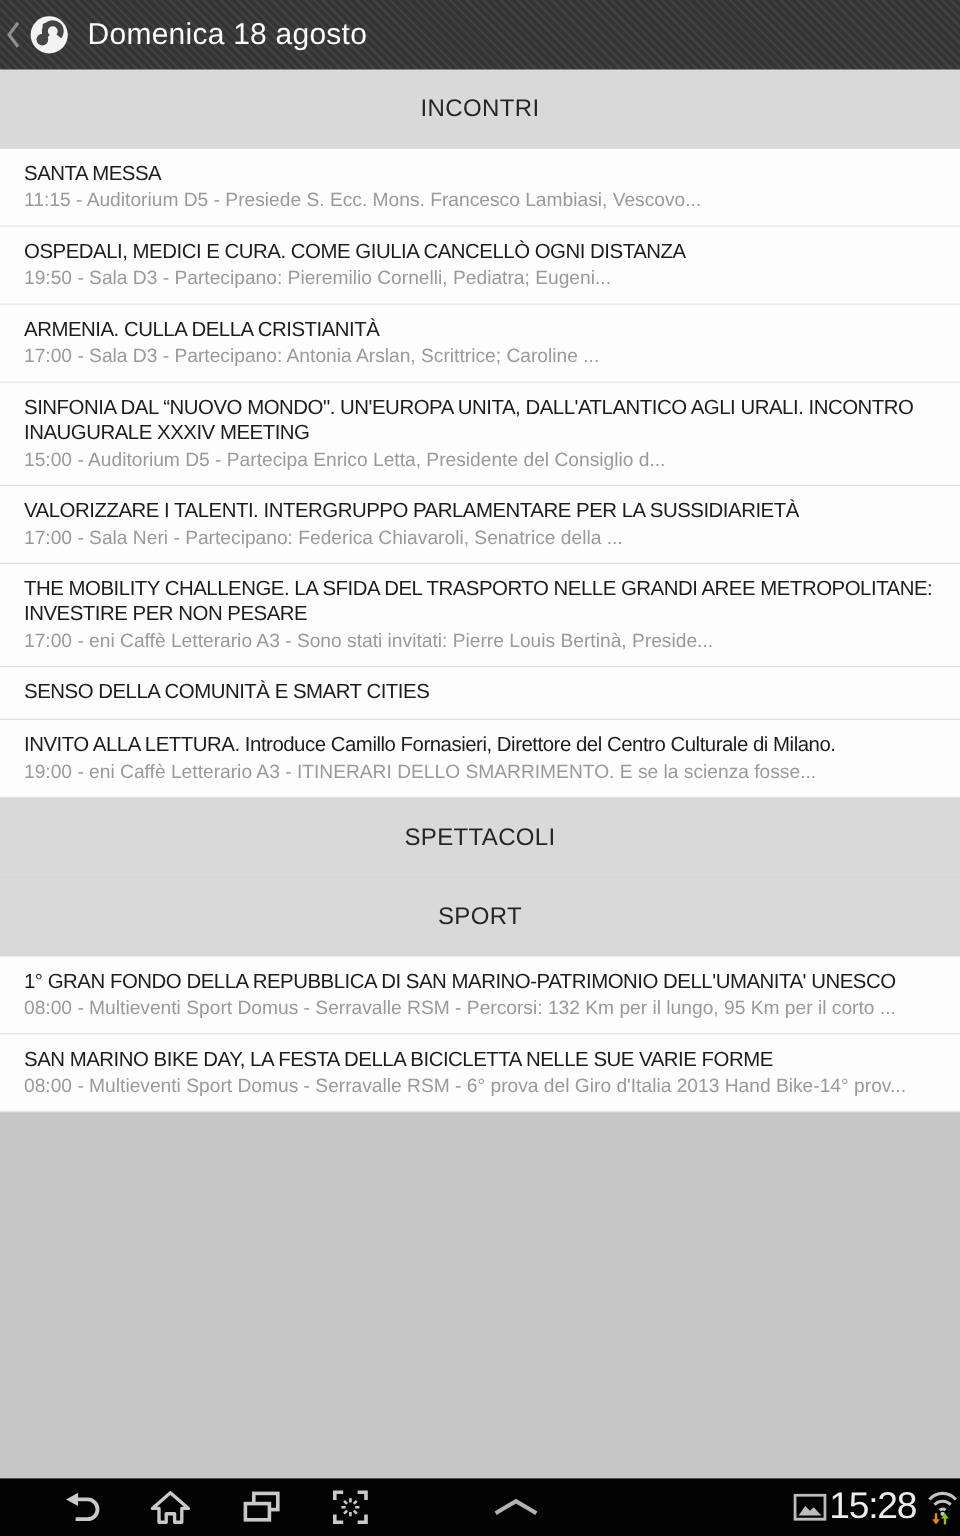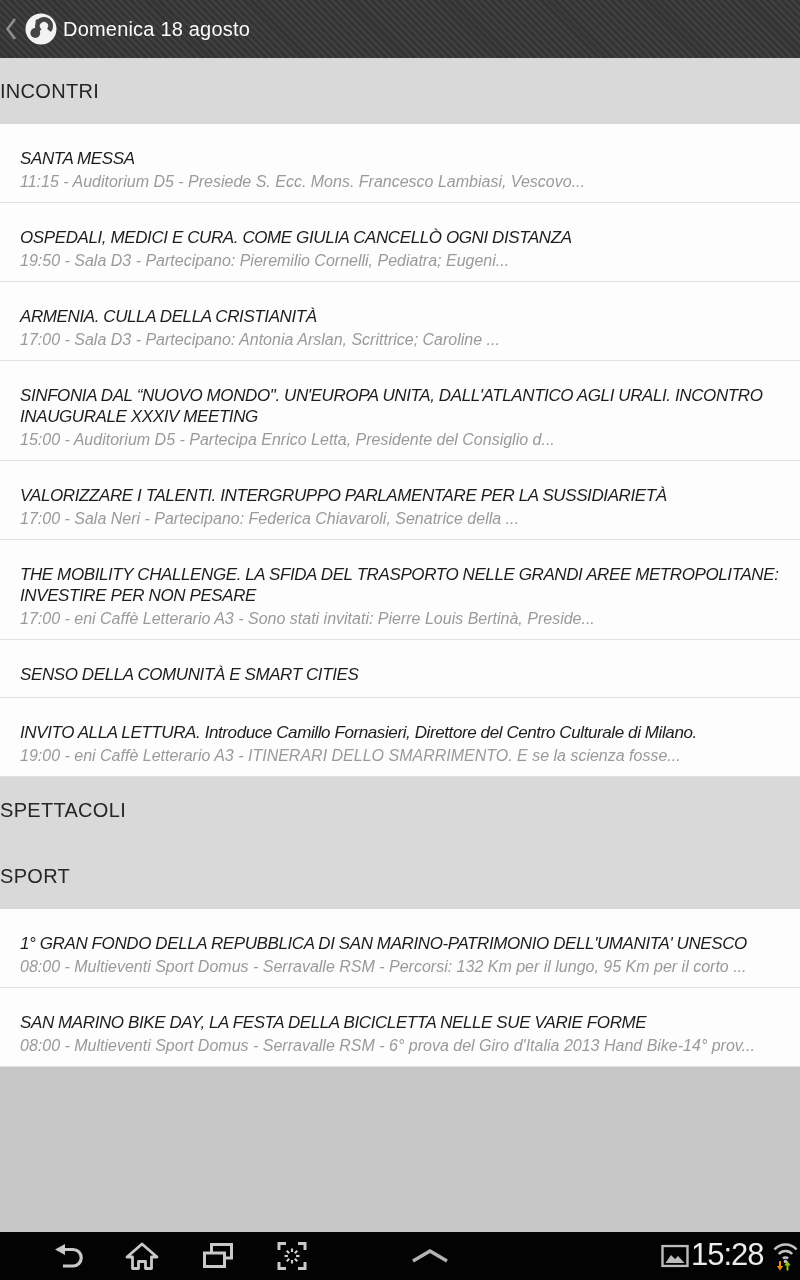--- a/index.html
+++ b/index.html
@@ -16,43 +16,42 @@
   .action-bar {
     flex: 0 0 58px;
     background: repeating-linear-gradient(45deg, #414141 0px, #414141 2px, #343434 2px, #343434 5px);
     display: flex;
     align-items: center;
   }
   .ab-chevron { margin-left: 3px; display: flex; }
   .ab-logo { margin-left: 4px; display: flex; }
   .ab-title {
     color: #fafafa;
-    font-size: 20px;
-    margin-left: 4px;
+    font-size: 25px;
+    margin-left: 14px;
     letter-spacing: 0.2px;
   }
 
   
   .content { flex: 1 1 auto; display: flex; flex-direction: column; overflow: hidden; }
   .section-header {
     flex: 0 0 66px;
     background: #d9d9d9;
     display: flex;
     align-items: center;
-    justify-content: flex-start;
+    justify-content: center;
     font-size: 20px;
     color: #262626;
     letter-spacing: 0.3px;
   }
   .item {
     background: #fdfdfd;
-    padding: 24px 20px 12px 20px;
+    padding: 10px 20px 12px 20px;
     border-bottom: 1px solid #e0e0e0;
     cursor: pointer;
-    font-style: italic;
   }
   .item-title {
     font-size: 17px;
     line-height: 21px;
     color: #1d1d1d;
     letter-spacing: -0.4px;
   }
   .item-sub {
     font-size: 16px;
     line-height: 17px;

